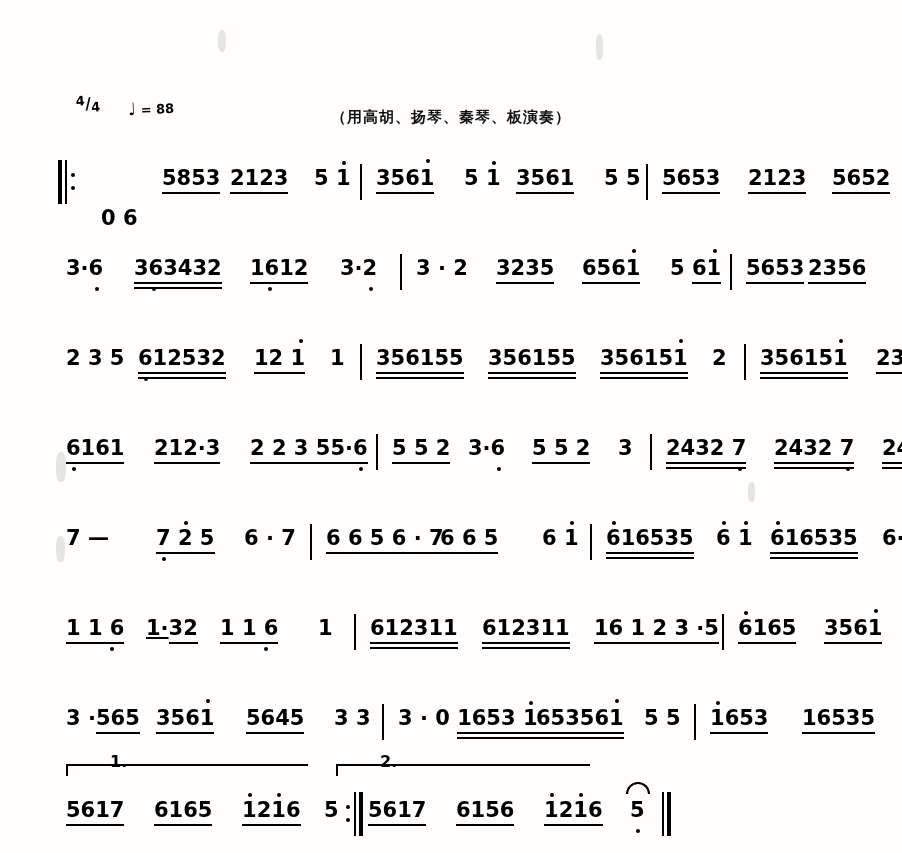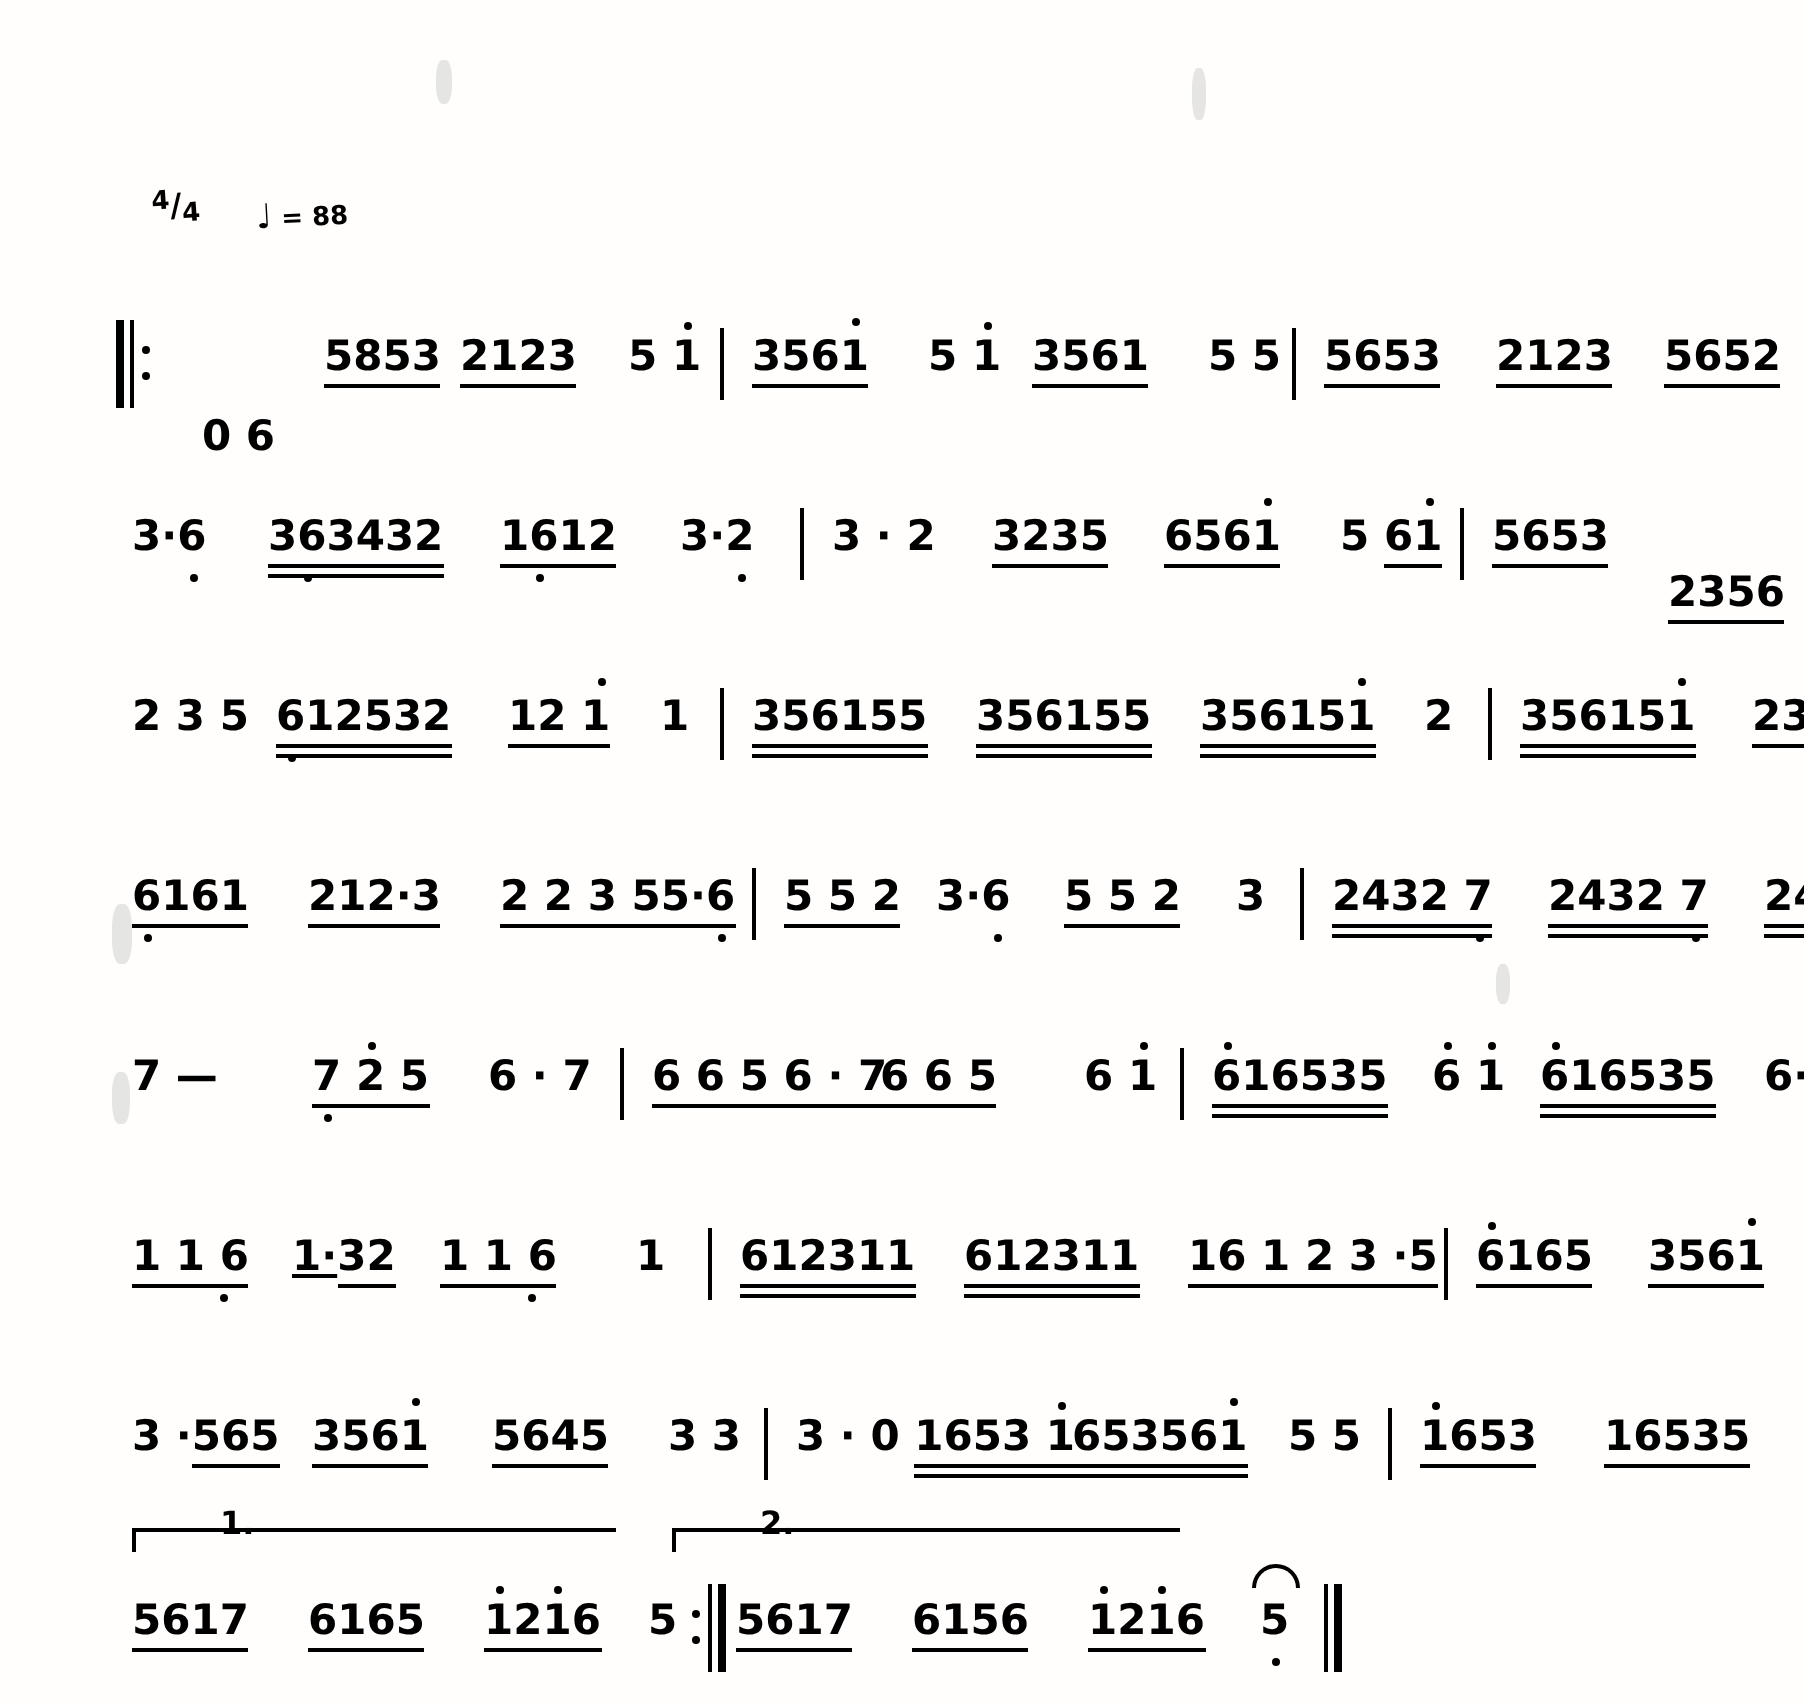--- a/index.html
+++ b/index.html
@@ -173,20 +173,21 @@
 <body>
 
 <div class="page">
 
   <div class="smudge" style="left:218px;top:30px;width:8px;height:22px;"></div>
   <div class="smudge" style="left:596px;top:34px;width:7px;height:26px;"></div>
   <div class="smudge" style="left:56px;top:452px;width:10px;height:30px;"></div>
   <div class="smudge" style="left:56px;top:536px;width:9px;height:26px;"></div>
   <div class="smudge" style="left:748px;top:482px;width:7px;height:20px;"></div>
 
+  <div class="subtitle">（用高胡、扬琴、秦琴、板演奏）</div>
 
   <div class="meter">
     <span class="num">4</span><span class="slash">/</span><span class="den">4</span>
   </div>
   <div class="tempo">
     <span class="note">♩</span>
     <span>= 88</span>
   </div>
 
   <div class="row" style="top:168px;">
@@ -217,21 +218,21 @@
     <div class="cell" style="left:76px;"><span class="grp b2">363432<span class="dotB" style="left:18px;"></span></span></div>
     <div class="cell" style="left:192px;"><span class="grp b1">1612<span class="dotB" style="left:18px;"></span></span></div>
     <div class="cell" style="left:282px;">3·<span class="grp">2<span class="dotB" style="left:6px;"></span></span></div>
     <div class="bar" style="left:342px;"></div>
     <div class="cell" style="left:358px;">3 · 2</div>
     <div class="cell" style="left:438px;"><span class="grp b1">3235</span></div>
     <div class="cell" style="left:524px;"><span class="grp b1">656<span style="position:relative;">1<span class="dotA" style="left:6px;"></span></span></span></div>
     <div class="cell" style="left:612px;">5 <span class="grp b1">6<span style="position:relative;">1<span class="dotA" style="left:6px;"></span></span></span></div>
     <div class="bar" style="left:672px;"></div>
     <div class="cell" style="left:688px;"><span class="grp b1">5653</span></div>
-    <div class="cell" style="left:776px;margin-top:28px;"><span class="grp b1">2356</span></div>
+    <div class="cell" style="left:750px;"><span class="grp b1">2356</span></div>
 
   </div>
 
   <div class="row" style="top:348px;">
     <div class="cell" style="left:8px;">2 3 5</div>
     <div class="cell" style="left:80px;text-decoration:underline;"><span class="grp b2">612532<span class="dotB" style="left:6px;"></span></span></div>
     <div class="cell" style="left:196px;"><span class="grp b1">12<span style="position:relative;"> 1<span class="dotA" style="left:16px;"></span></span></span></div>
     <div class="cell" style="left:272px;">1</div>
     <div class="bar" style="left:302px;"></div>
     <div class="cell" style="left:318px;"><span class="grp b2">356155</span></div>

